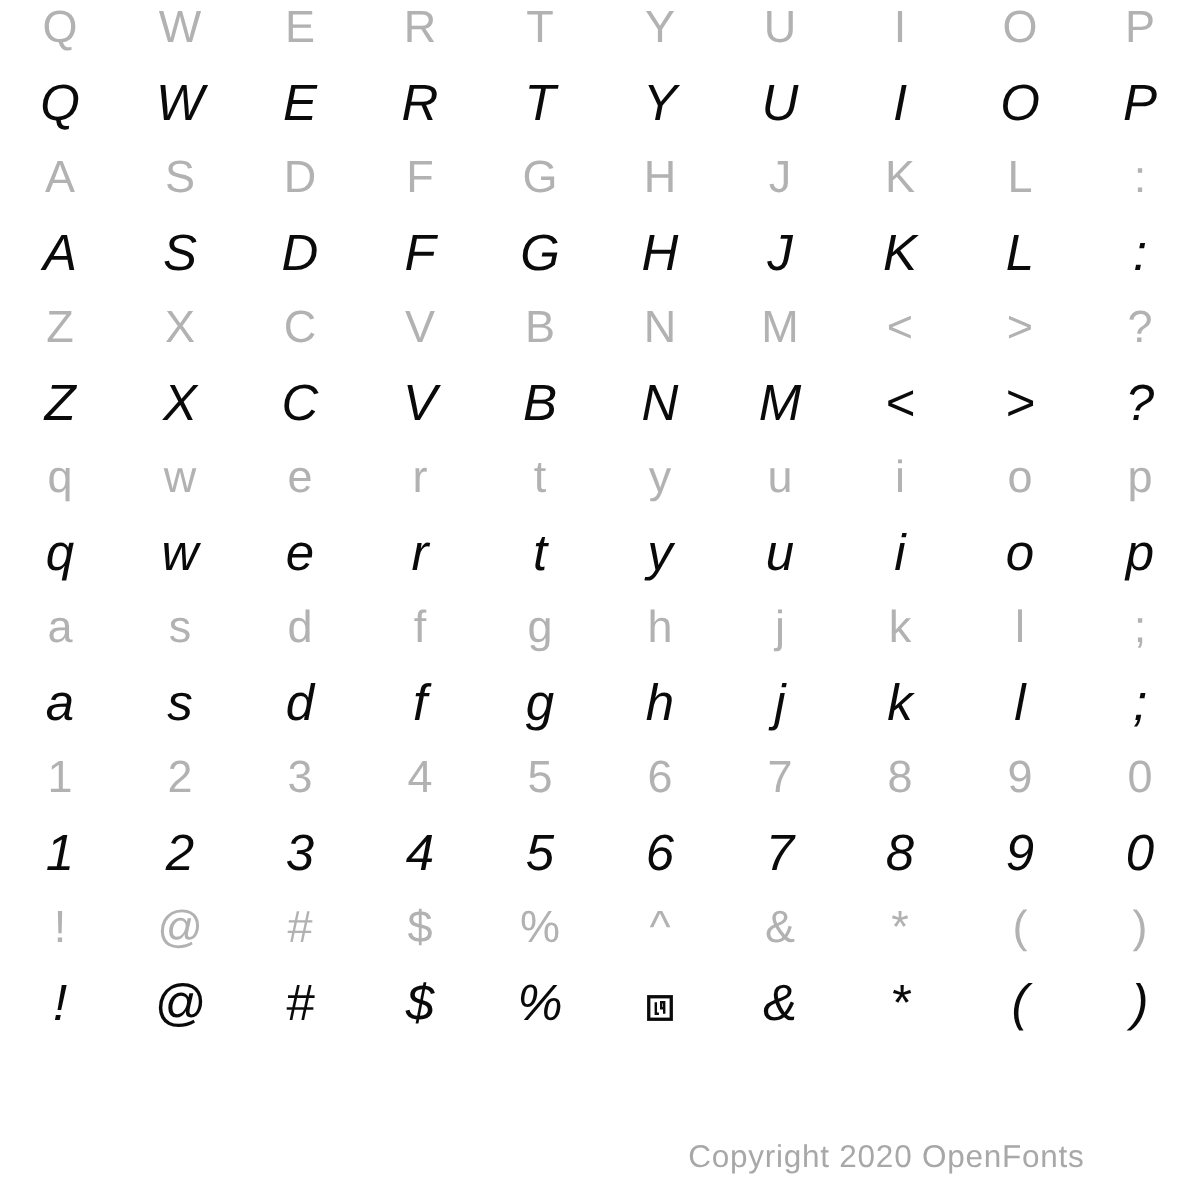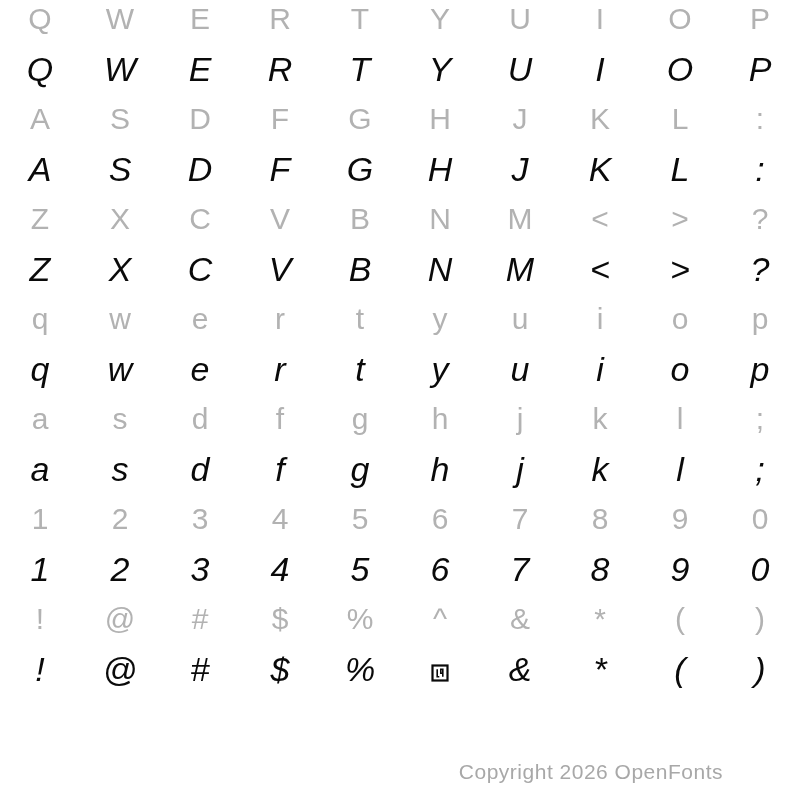--- a/index.html
+++ b/index.html
@@ -233,15 +233,15 @@
             <path d="M6.2 5.2 V12.8 H8.3" stroke="#0a0a0a" stroke-width="1.6" fill="none"></path>
             <path d="M11.8 12.8 V5.2 H9.8 V9.2 H11.8" stroke="#0a0a0a" stroke-width="1.6" fill="none"></path>
           </svg></div>
         <div class="char-cell">&amp;</div>
         <div class="char-cell">*</div>
         <div class="char-cell">(</div>
         <div class="char-cell">)</div>
       </div>
     </div>
 
-  <div class="copyright">Copyright 2026 OpenFonts</div>
+  <div class="copyright">Copyright 2020 OpenFonts</div>
 
 </div>
 
 </body></html>

